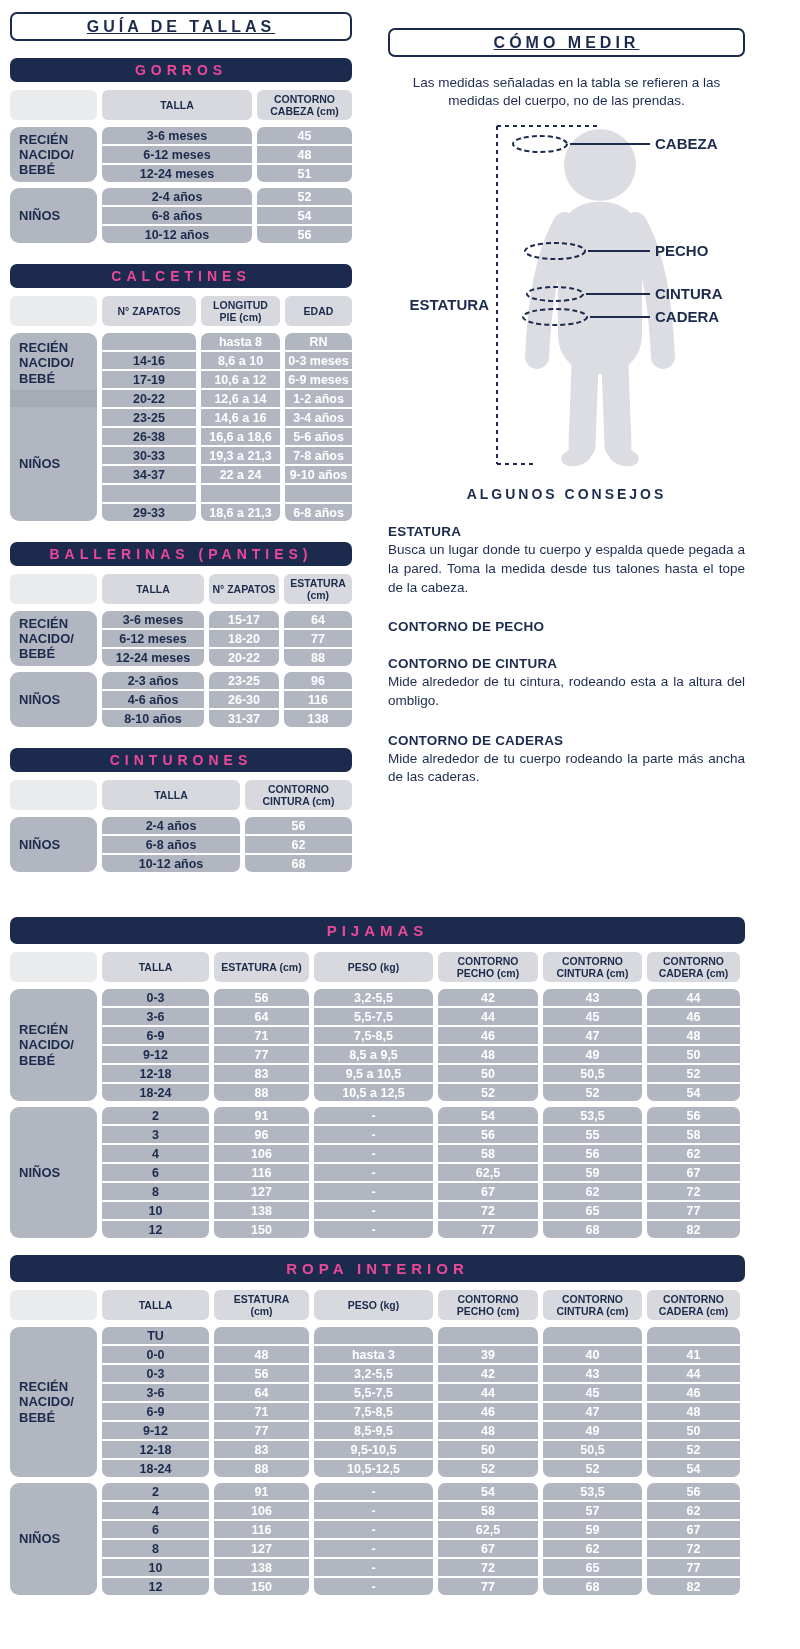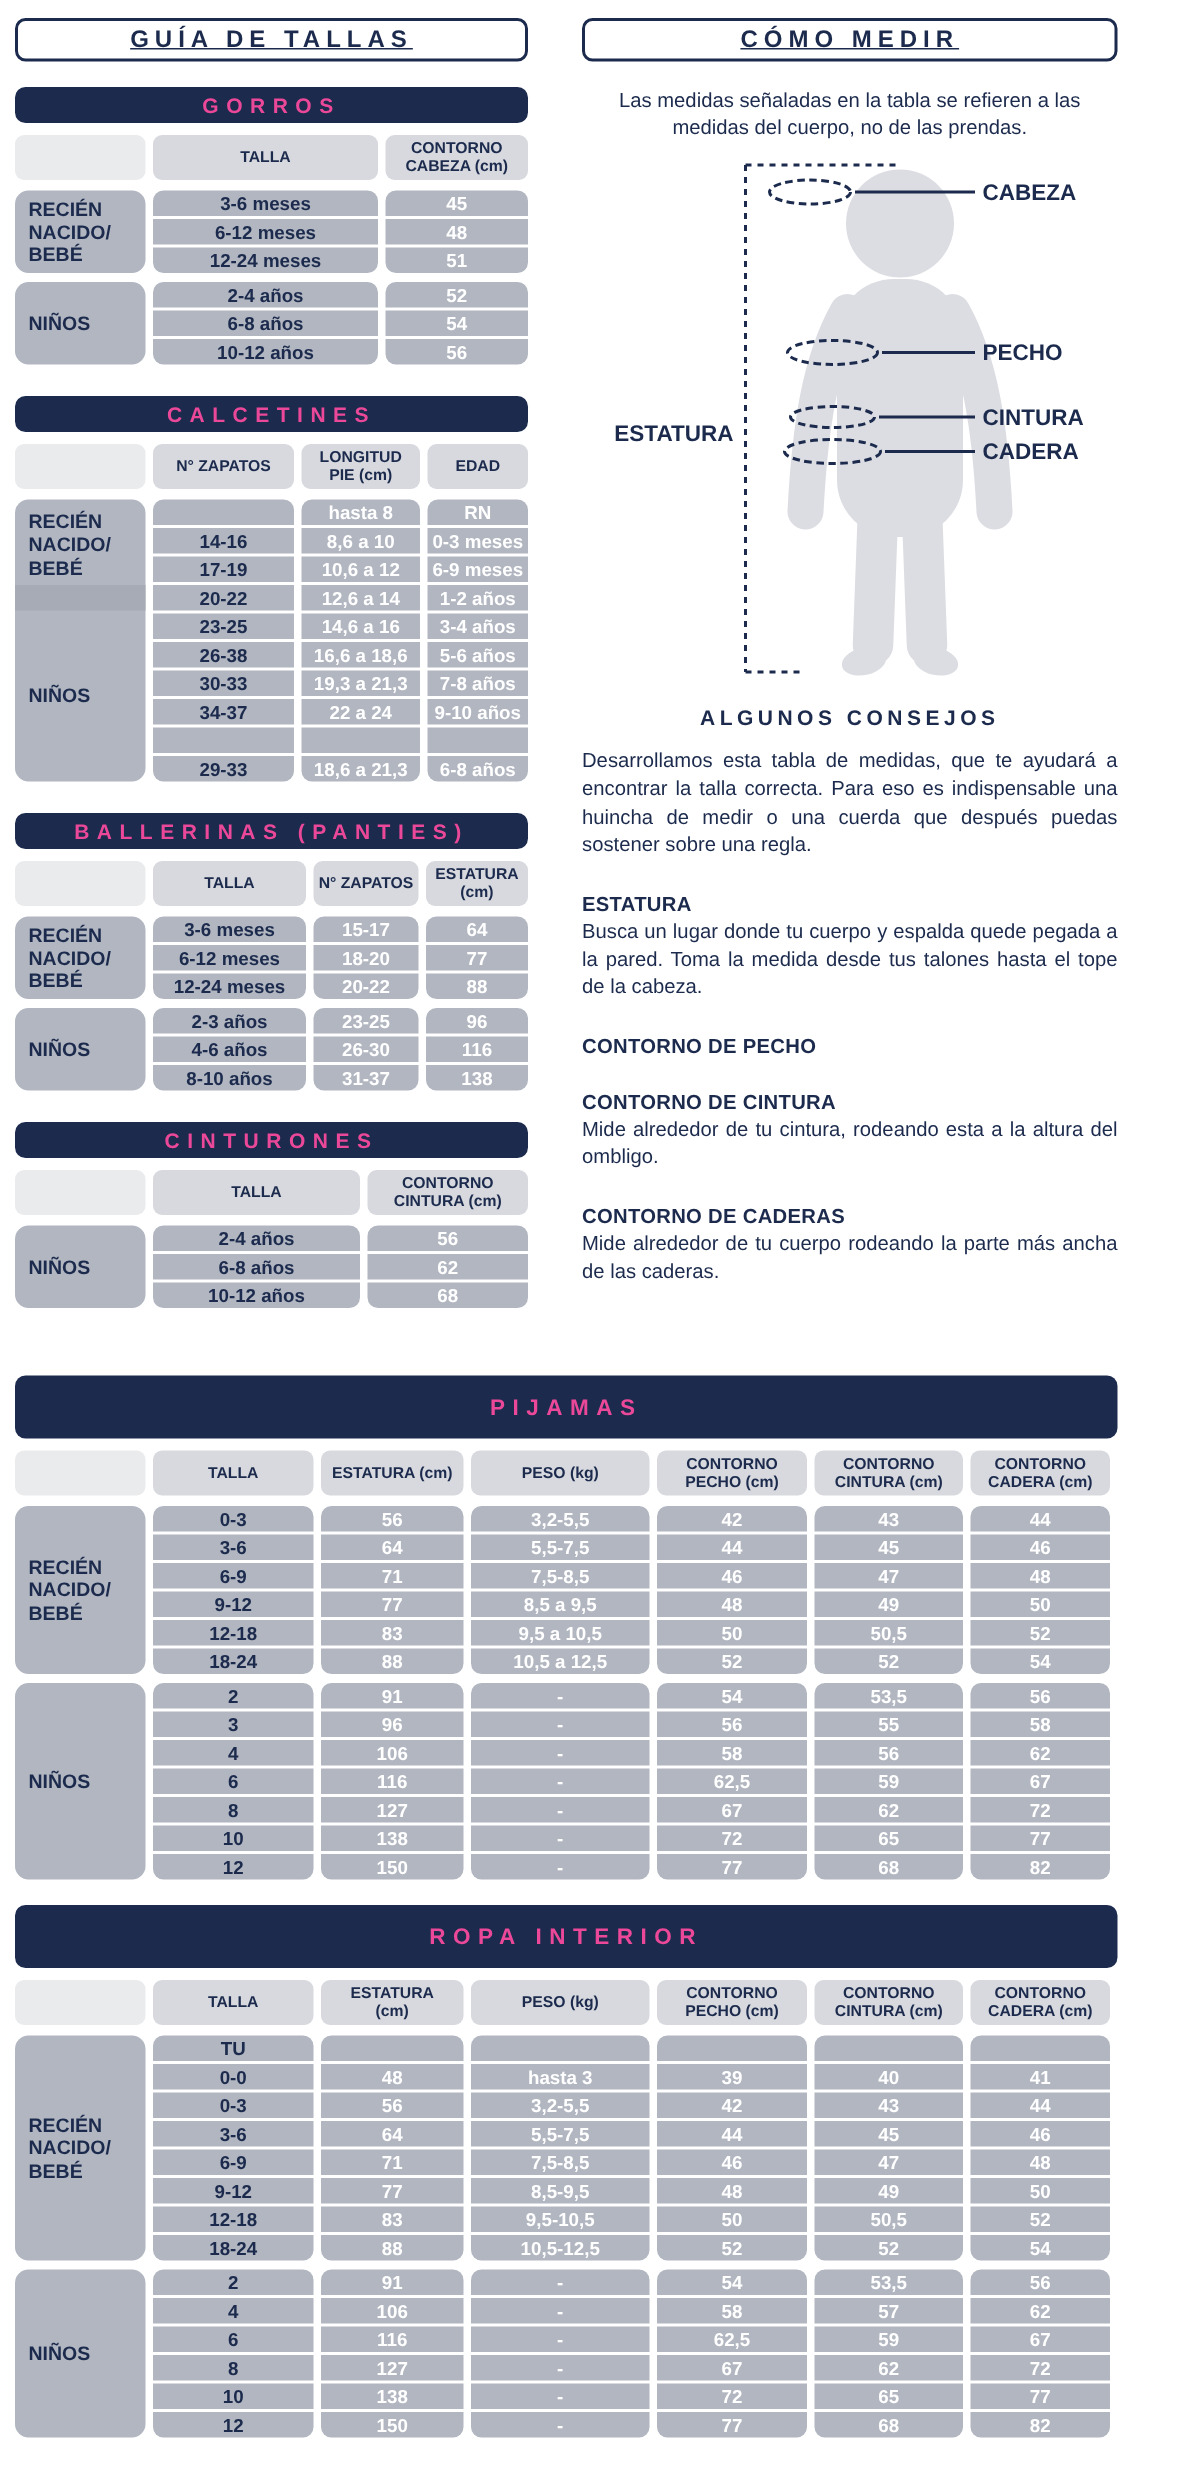--- a/index.html
+++ b/index.html
@@ -9,31 +9,31 @@
     --pill:#d7d9de;
     --corner:#eaebed;
     --sil:#dcdde2;
     --white:#ffffff;
   }
   *{box-sizing:border-box;margin:0;padding:0;}
   body{margin:0;background:#fff;font-family:"Liberation Sans",sans-serif;color:var(--navy);}
   .page{width:800px;min-height:1649px;padding:12px 0 40px 10px;}
   .columns{display:flex;gap:36px;}
   .left-col{width:342px;flex:0 0 342px;}
-  .right-col{width:357px;flex:0 0 357px;}
+  .right-col{width:357px;flex:0 0 357px;margin-top:16px;}
 
   .title-box{border:2px solid var(--navy);border-radius:7px;height:29px;display:flex;
     align-items:center;justify-content:center;font-weight:bold;font-size:16px;
     letter-spacing:4px;margin-bottom:17px;text-decoration:underline;}
 
   
   .tbl{margin-bottom:21px;}
   .t-bar{background:var(--navy);color:#ec4899;border-radius:7px;height:24px;display:flex;
     align-items:center;justify-content:center;font-weight:bold;font-size:14px;letter-spacing:5px;}
-  .wide .t-bar{height:42px;font-size:15px;}
+  .wide .t-bar{height:27px;font-size:15px;}
   .t-head{display:grid;gap:5px;margin:8px 0 7px;}
   .t-corner{background:var(--corner);border-radius:6px;height:30px;}
   .t-colhead{background:var(--pill);border-radius:6px;height:30px;display:flex;align-items:center;
     justify-content:center;text-align:center;font-weight:bold;font-size:10.5px;line-height:1.15;
     white-space:pre-line;}
   .t-group{display:grid;grid-auto-rows:17px;gap:2px 5px;margin-bottom:6px;}
   .t-group:last-child{margin-bottom:0;}
   .t-label{background:var(--cell);border-radius:9px;display:flex;align-items:center;
     padding-left:9px;font-weight:bold;font-size:13px;line-height:1.18;white-space:pre-line;}
   .t-label.cmp{position:relative;display:block;}
@@ -236,21 +236,20 @@
         <g fill="var(--navy)" font-family="Liberation Sans, sans-serif" font-size="15" font-weight="bold">
           <text x="267" y="35">CABEZA</text>
           <text x="267" y="142">PECHO</text>
           <text x="267" y="185">CINTURA</text>
           <text x="267" y="208">CADERA</text>
           <text x="101" y="196" text-anchor="end">ESTATURA</text>
         </g>
       </svg>
 
       <h2 class="tips-title">ALGUNOS CONSEJOS</h2>
-      <p class="tips-text">Desarrollamos esta tabla de medidas, que te ayudará a encontrar la talla correcta. Para eso es indispensable una huincha de medir o una cuerda que después puedas sostener sobre una regla.</p>
 
       <div class="howto-section">
         <h3>ESTATURA</h3>
         <p>Busca un lugar donde tu cuerpo y espalda quede pegada a la pared. Toma la medida desde tus talones hasta el tope de la cabeza.</p>
       </div>
       <div class="howto-section">
         <h3>CONTORNO DE PECHO</h3>
       </div>
       <div class="howto-section">
         <h3>CONTORNO DE CINTURA</h3>

